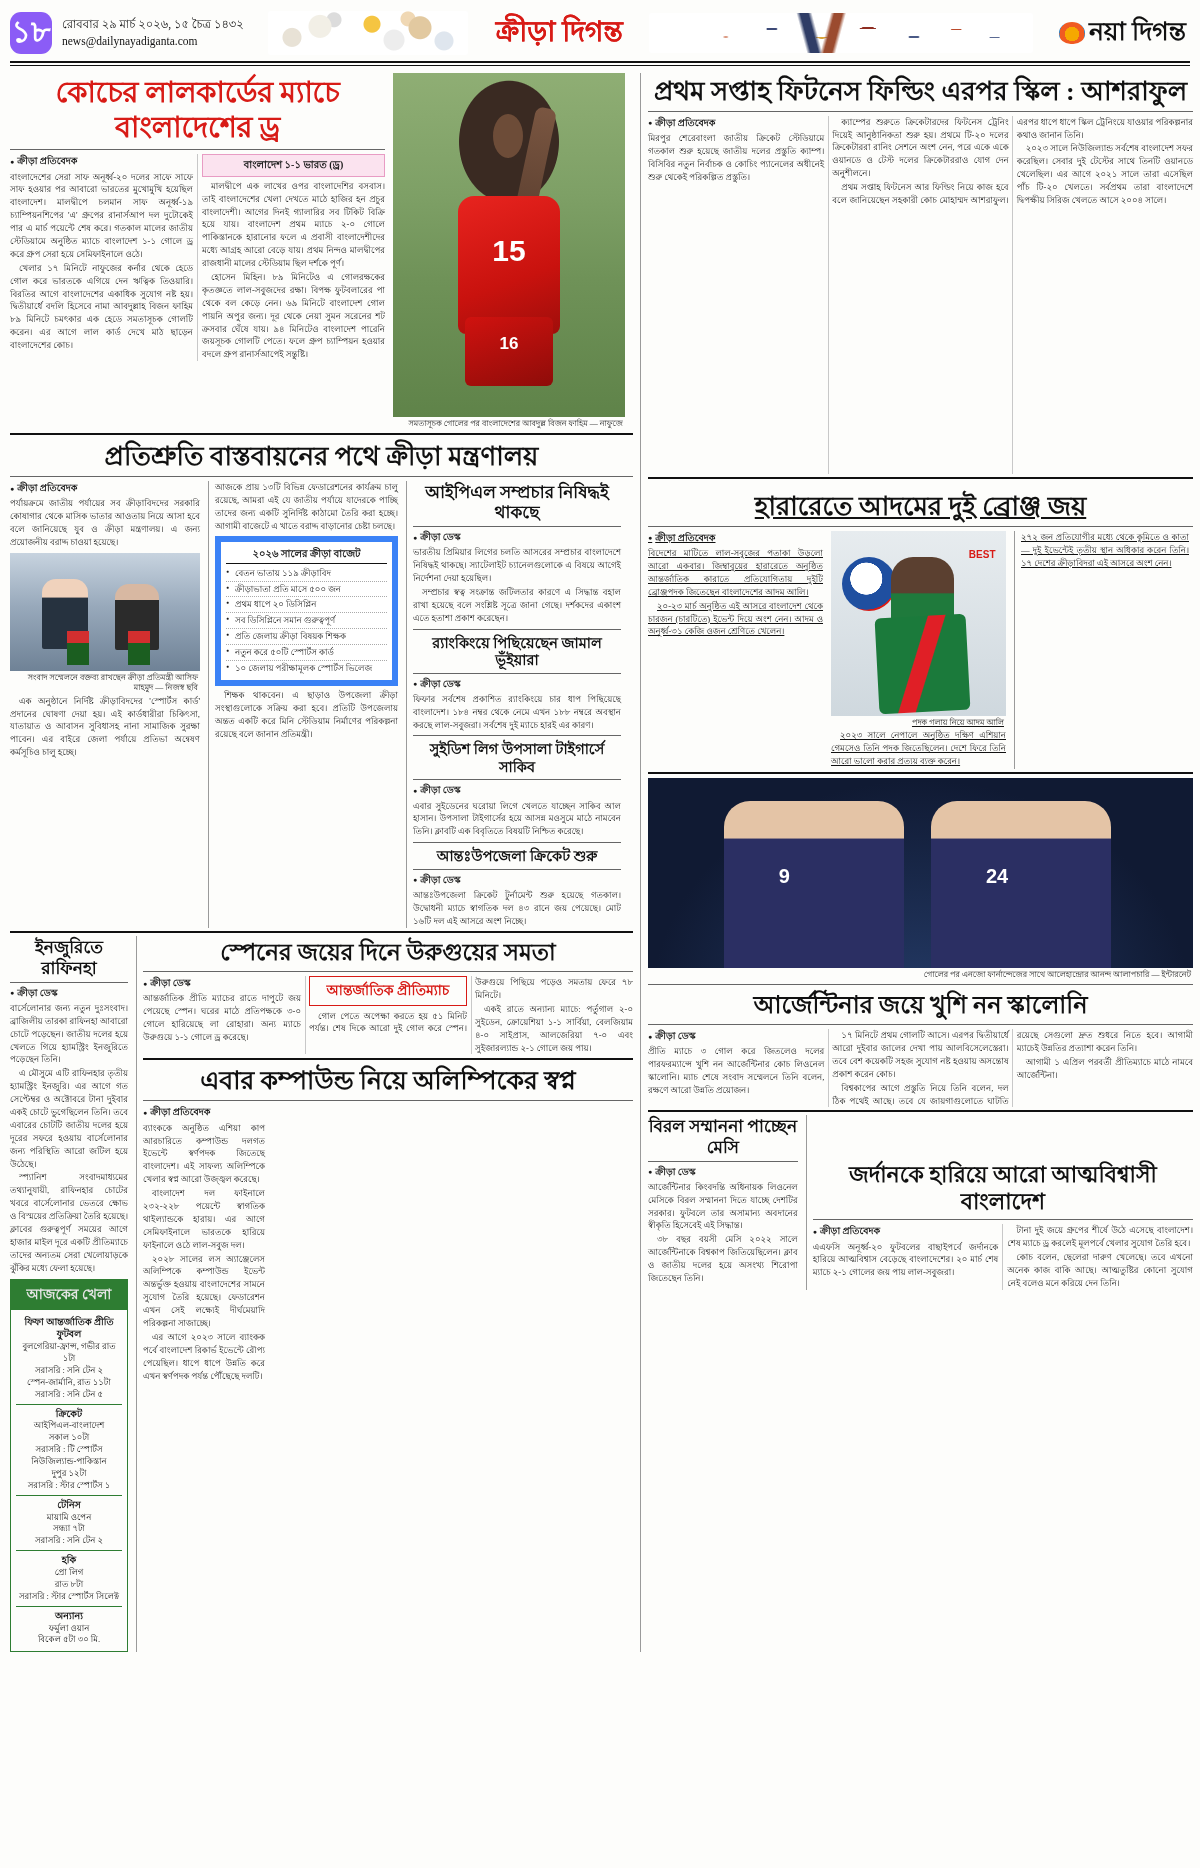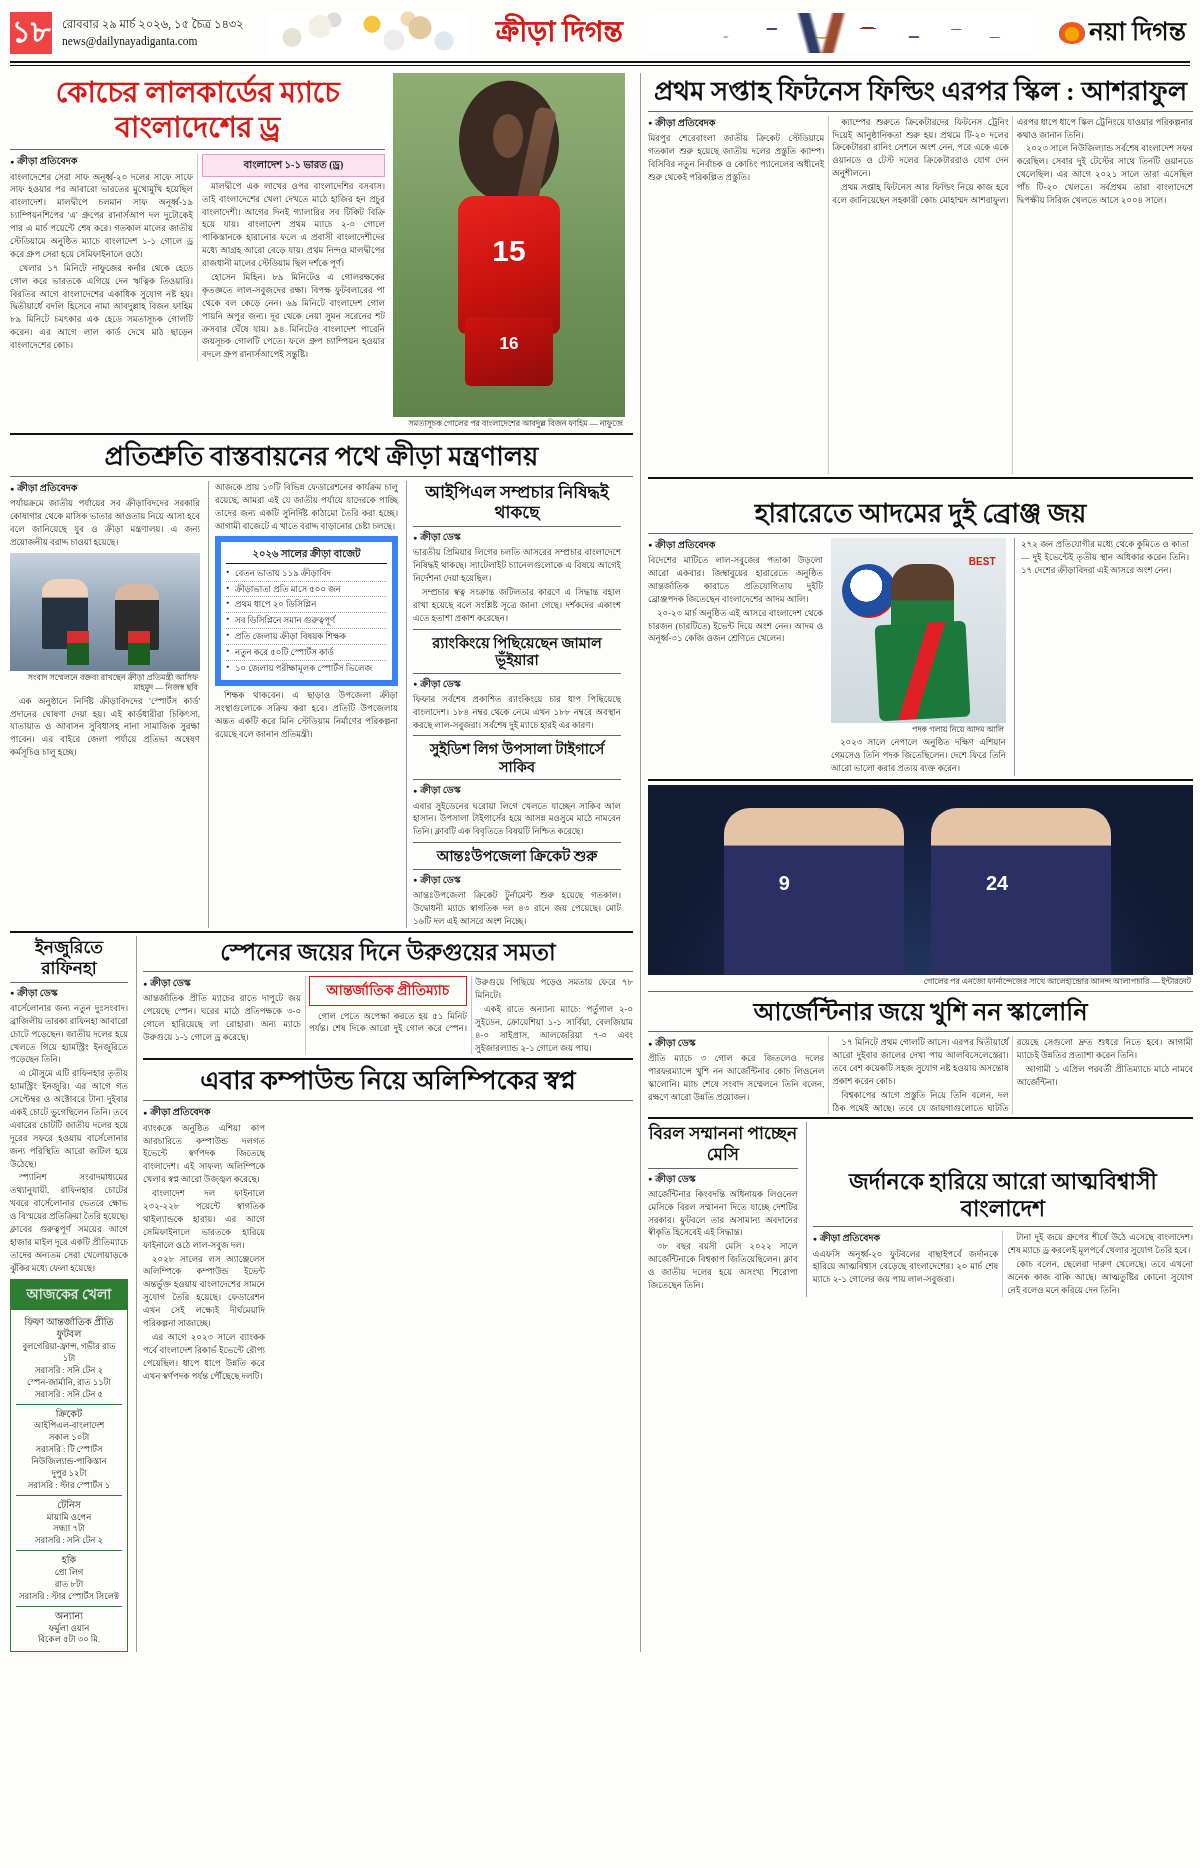--- a/index.html
+++ b/index.html
@@ -9,23 +9,24 @@
     font-family:"Liberation Serif", serif;
     color:#111;
     overflow:hidden;
     position:relative;
   }
   .page { width:1200px; height:1868px; padding:8px 10px; position:relative; }
 
   
   .masthead { display:flex; align-items:center; height:50px; gap:10px; }
   .pageno {
-    width:42px;height:42px;background:#ef4444;color:#fff;
+    width:42px;height:42px;background:#8b5cf6;color:#fff;
     font-size:30px; font-weight:bold; display:flex;align-items:center;justify-content:center;
     font-family:"Liberation Sans", sans-serif;
+    border-radius:11px;
   }
   .mast-date { font-size:11.5px; line-height:1.45; color:#111; }
   .mast-strip1 {
     width:200px;height:44px;margin-left:14px;border-radius:2px;
     background:
       radial-gradient(circle at 12% 60%, #e8e2d6 0 9px, transparent 10px),
       radial-gradient(circle at 26% 35%, #f2efe6 0 11px, transparent 12px),
       radial-gradient(circle at 40% 70%, #ffffff 0 10px, transparent 11px),
       radial-gradient(circle at 52% 30%, #f5c542 0 8px, transparent 9px),
       radial-gradient(circle at 63% 66%, #ededed 0 10px, transparent 11px),
@@ -123,21 +124,21 @@
     border-bottom:1px dotted #aaa; padding:1px 0 1px 9px; position:relative; }
   .factbox li:last-child { border-bottom:none; }
   .factbox li::before { content:"\25CF"; position:absolute; left:0; top:2px; font-size:5px; }
 
   
   .tvbox { border:1px solid #2e7d32; margin-top:4px; }
   .tvbox .tv-hd {
     background:#2e7d32;color:#e5e5e5;text-align:center;font-size:14px;font-weight:bold;padding:3px 0;
   }
   .tvbox .tv-in { padding:3px 5px 5px; }
-  .tv-evt { text-align:center; font-size:9.5px; font-weight:normal; line-height:1.35; margin-top:3px; }
+  .tv-evt { text-align:center; font-size:9.5px; font-weight:bold; line-height:1.35; margin-top:3px; }
   .tv-line { text-align:center; font-size:8.5px; line-height:1.4; }
   .tv-sep { border-top:1px solid #2e7d32; margin:3px 0; }
 
   
   .ph-player {
     height:344px;
     background:
       radial-gradient(ellipse 90px 110px at 50% 20%, #3a2a22 0 55%, transparent 56%),
       linear-gradient(180deg,#8fae74 0%, #7ea066 35%, #6f9258 60%, #5f8349 100%);
     position:relative;
@@ -450,21 +451,21 @@
           <div class="byline">ক্রীড়া প্রতিবেদক</div>
           <p class="first">মিরপুর শেরেবাংলা জাতীয় ক্রিকেট স্টেডিয়ামে গতকাল শুরু হয়েছে জাতীয় দলের প্রস্তুতি ক্যাম্প। বিসিবির নতুন নির্বাচক ও কোচিং প্যানেলের অধীনেই শুরু থেকেই পরিকল্পিত প্রস্তুতি।</p>
           <p>ক্যাম্পের শুরুতে ক্রিকেটারদের ফিটনেস ট্রেনিং দিয়েই আনুষ্ঠানিকতা শুরু হয়। প্রথমে টি-২০ দলের ক্রিকেটাররা রানিং সেশনে অংশ নেন, পরে একে একে ওয়ানডে ও টেস্ট দলের ক্রিকেটাররাও যোগ দেন অনুশীলনে।</p>
           <p>প্রথম সপ্তাহ ফিটনেস আর ফিল্ডিং নিয়ে কাজ হবে বলে জানিয়েছেন সহকারী কোচ মোহাম্মদ আশরাফুল। এরপর ধাপে ধাপে স্কিল ট্রেনিংয়ে যাওয়ার পরিকল্পনার কথাও জানান তিনি।</p>
           <p>২০২৩ সালে নিউজিল্যান্ড সর্বশেষ বাংলাদেশ সফর করেছিল। সেবার দুই টেস্টের সাথে তিনটি ওয়ানডে খেলেছিল। এর আগে ২০২১ সালে তারা এসেছিল পাঁচ টি-২০ খেলতে। সর্বপ্রথম তারা বাংলাদেশে দ্বিপক্ষীয় সিরিজ খেলতে আসে ২০০৪ সালে।</p>
         </div>
       </div>
 
       <div class="rule-th" style="margin-top:3px;"></div>
 
-      <div style="margin-top:16px;">
+      <div style="margin-top:9px;text-decoration:underline;">
         <h2 class="hl-blk">হারারেতে আদমের দুই ব্রোঞ্জ জয়</h2>
         <div class="rule-tn" style="margin-bottom:4px;"></div>
         <div style="display:flex; gap:8px;">
           <div style="width:175px;" class="body-txt">
             <div class="byline">ক্রীড়া প্রতিবেদক</div>
             <p class="first">বিদেশের মাটিতে লাল-সবুজের পতাকা উড়লো আরো একবার। জিম্বাবুয়ের হারারেতে অনুষ্ঠিত আন্তর্জাতিক কারাতে প্রতিযোগিতায় দুইটি ব্রোঞ্জপদক জিতেছেন বাংলাদেশের আদম আলি।</p>
             <p>২০-২৩ মার্চ অনুষ্ঠিত এই আসরে বাংলাদেশ থেকে চারজন (চারটিতে) ইভেন্ট দিয়ে অংশ নেন। আদম ও অনূর্ধ্ব-৩১ কেজি ওজন শ্রেণিতে খেলেন।</p>
           </div>
           <div style="width:175px;">
             <div class="photo ph-kara">

